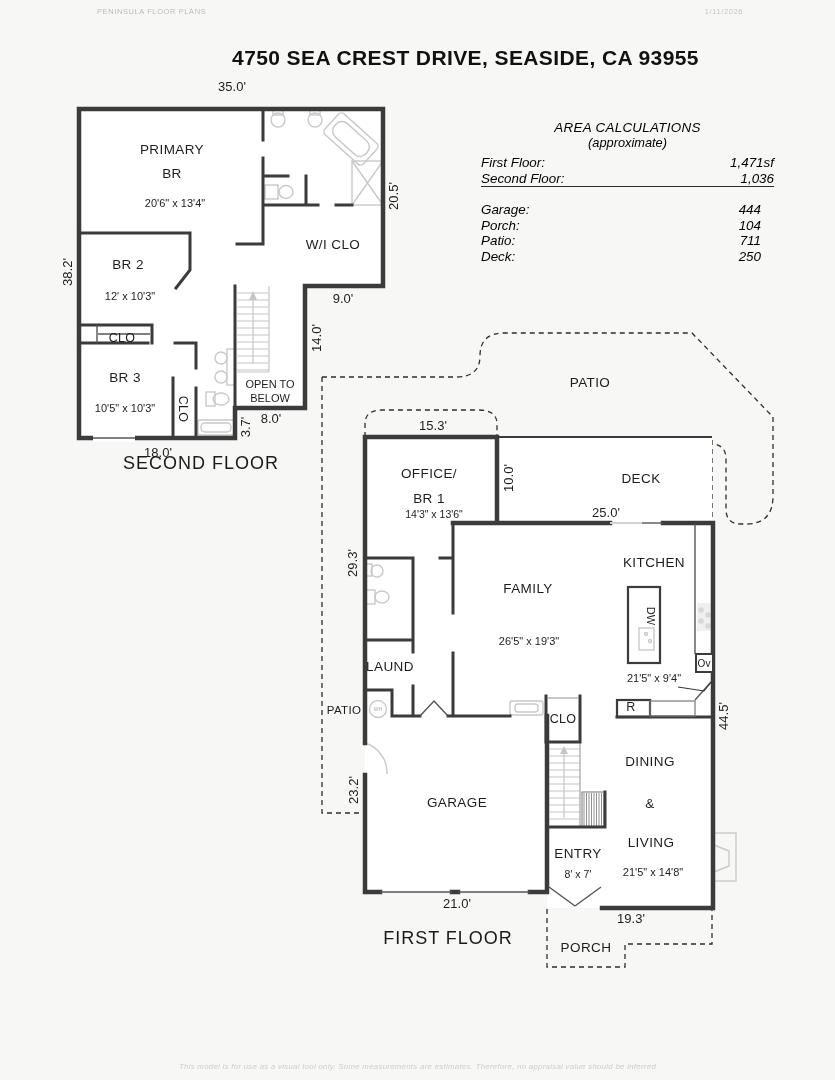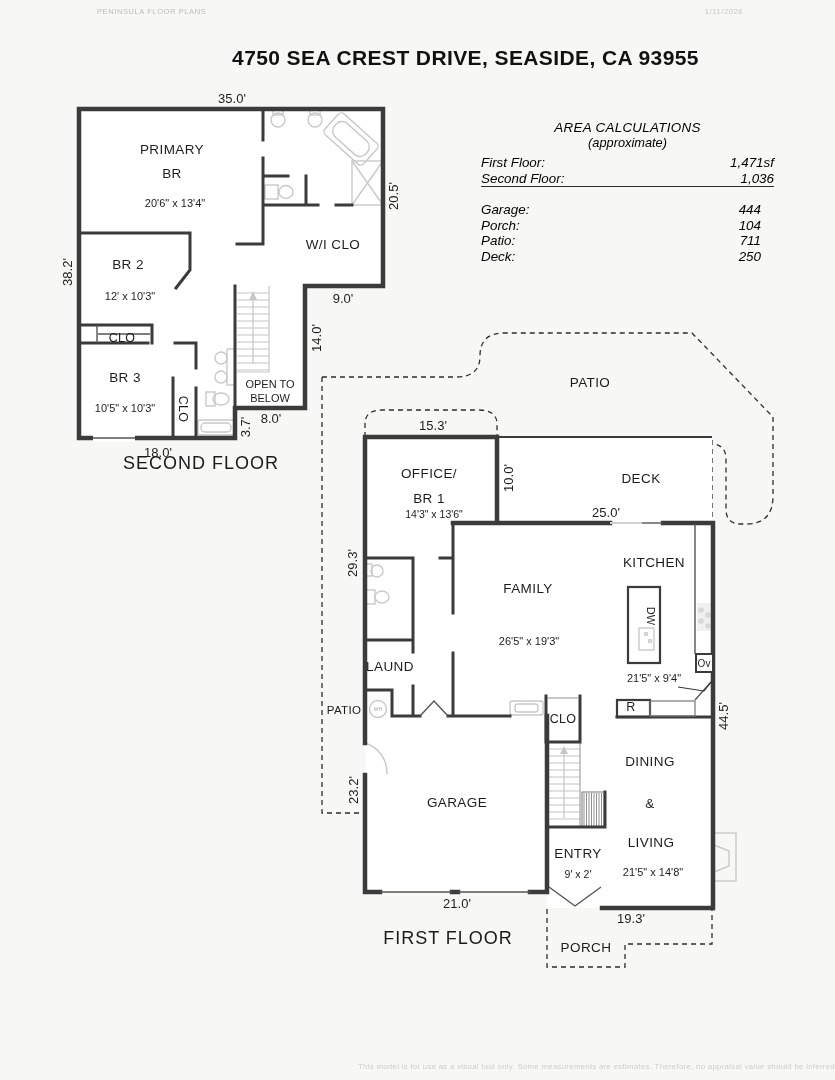--- a/index.html
+++ b/index.html
@@ -23,22 +23,22 @@
   .rcw{transform:translate(-50%,-50%) rotate(90deg);}
   .room{font-size:13.5px;letter-spacing:.4px;}
   .room12{font-size:12.5px;letter-spacing:.3px;}
   .room11{font-size:11.5px;letter-spacing:.3px;}
   .dim{font-size:13px;}
   .sub{font-size:11px;}
   .sub10{font-size:10.5px;}
   .tiny10{font-size:10px;}
   .tiny5{font-size:5px;color:#a8a8a8;letter-spacing:0;}
   .ftitle{font-size:18px;letter-spacing:1px;color:#1a1a1a;}
-  .footer{position:absolute;left:0;top:1062px;width:835px;text-align:right;
-          font-size:7.8px;color:#cdcdcd;letter-spacing:.3px;}
+  .footer{position:absolute;left:0;top:1062px;width:835px;text-align:center;
+          font-size:7.8px;color:#cdcdcd;letter-spacing:.3px;font-style:italic;}
   
   .w4{stroke:#3b3b3b;stroke-width:4.5;fill:none;stroke-linecap:square;}
   .w3{stroke:#3b3b3b;stroke-width:3;fill:none;stroke-linecap:square;}
   .w2{stroke:#3b3b3b;stroke-width:2.2;fill:none;}
   .t{stroke:#555;stroke-width:1.4;fill:none;}
   .t9{stroke:#999;stroke-width:1.1;fill:none;}
   .tl{stroke:#d2d2d2;stroke-width:2;fill:none;}
   .fx{stroke:#c9c9c9;stroke-width:1.4;fill:none;}
   .st{stroke:#c6c6c6;stroke-width:1.2;fill:none;}
   .hx{stroke:#8f8f8f;stroke-width:1;fill:none;}
@@ -207,21 +207,21 @@
     <div class="ac-row">
       <span>Patio:</span>
       <span class="ac-val-pad">711</span>
     </div>
     <div class="ac-row">
       <span>Deck:</span>
       <span class="ac-val-pad">250</span>
     </div>
   </div>
 
-  <div class="lbl dim" style="left:232px;top:98px">35.0'</div>
+  <div class="lbl dim" style="left:232px;top:86px">35.0'</div>
   <div class="lbl room" style="left:172px;top:149px">PRIMARY</div>
   <div class="lbl room" style="left:172px;top:173px">BR</div>
   <div class="lbl sub" style="left:175px;top:203px">20'6" x 13'4"</div>
   <div class="lbl dim rcc" style="left:67px;top:272px">38.2'</div>
   <div class="lbl dim rcc" style="left:393px;top:196px">20.5'</div>
   <div class="lbl room" style="left:333px;top:244px">W/I CLO</div>
   <div class="lbl dim" style="left:343px;top:298px">9.0'</div>
   <div class="lbl dim rcc" style="left:316px;top:338px">14.0'</div>
   <div class="lbl room" style="left:128px;top:264px">BR 2</div>
   <div class="lbl sub" style="left:130px;top:296px">12' x 10'3"</div>
@@ -257,20 +257,20 @@
   <div class="lbl tiny5" style="left:378px;top:709px">WH</div>
   <div class="lbl room12" style="left:563px;top:719px">CLO</div>
   <div class="lbl dim rcc" style="left:723px;top:716px">44.5'</div>
   <div class="lbl dim rcc" style="left:353px;top:790px">23.2'</div>
   <div class="lbl room" style="left:457px;top:802px">GARAGE</div>
   <div class="lbl room" style="left:650px;top:761px">DINING</div>
   <div class="lbl room" style="left:650px;top:803px">&amp;</div>
   <div class="lbl room" style="left:651px;top:842px">LIVING</div>
   <div class="lbl sub" style="left:653px;top:872px">21'5" x 14'8"</div>
   <div class="lbl room" style="left:578px;top:853px">ENTRY</div>
-  <div class="lbl sub10" style="left:578px;top:874px">9' x 2'</div>
+  <div class="lbl sub10" style="left:578px;top:874px">8' x 7'</div>
   <div class="lbl dim" style="left:457px;top:903px">21.0'</div>
   <div class="lbl dim" style="left:631px;top:918px">19.3'</div>
   <div class="lbl room" style="left:586px;top:947px">PORCH</div>
   <div class="lbl ftitle" style="left:448px;top:938px">FIRST FLOOR</div>
 
   <div class="footer">This model is for use as a visual tool only. Some measurements are estimates. Therefore, no appraisal value should be inferred</div>
 </div>
 
 </body></html>

